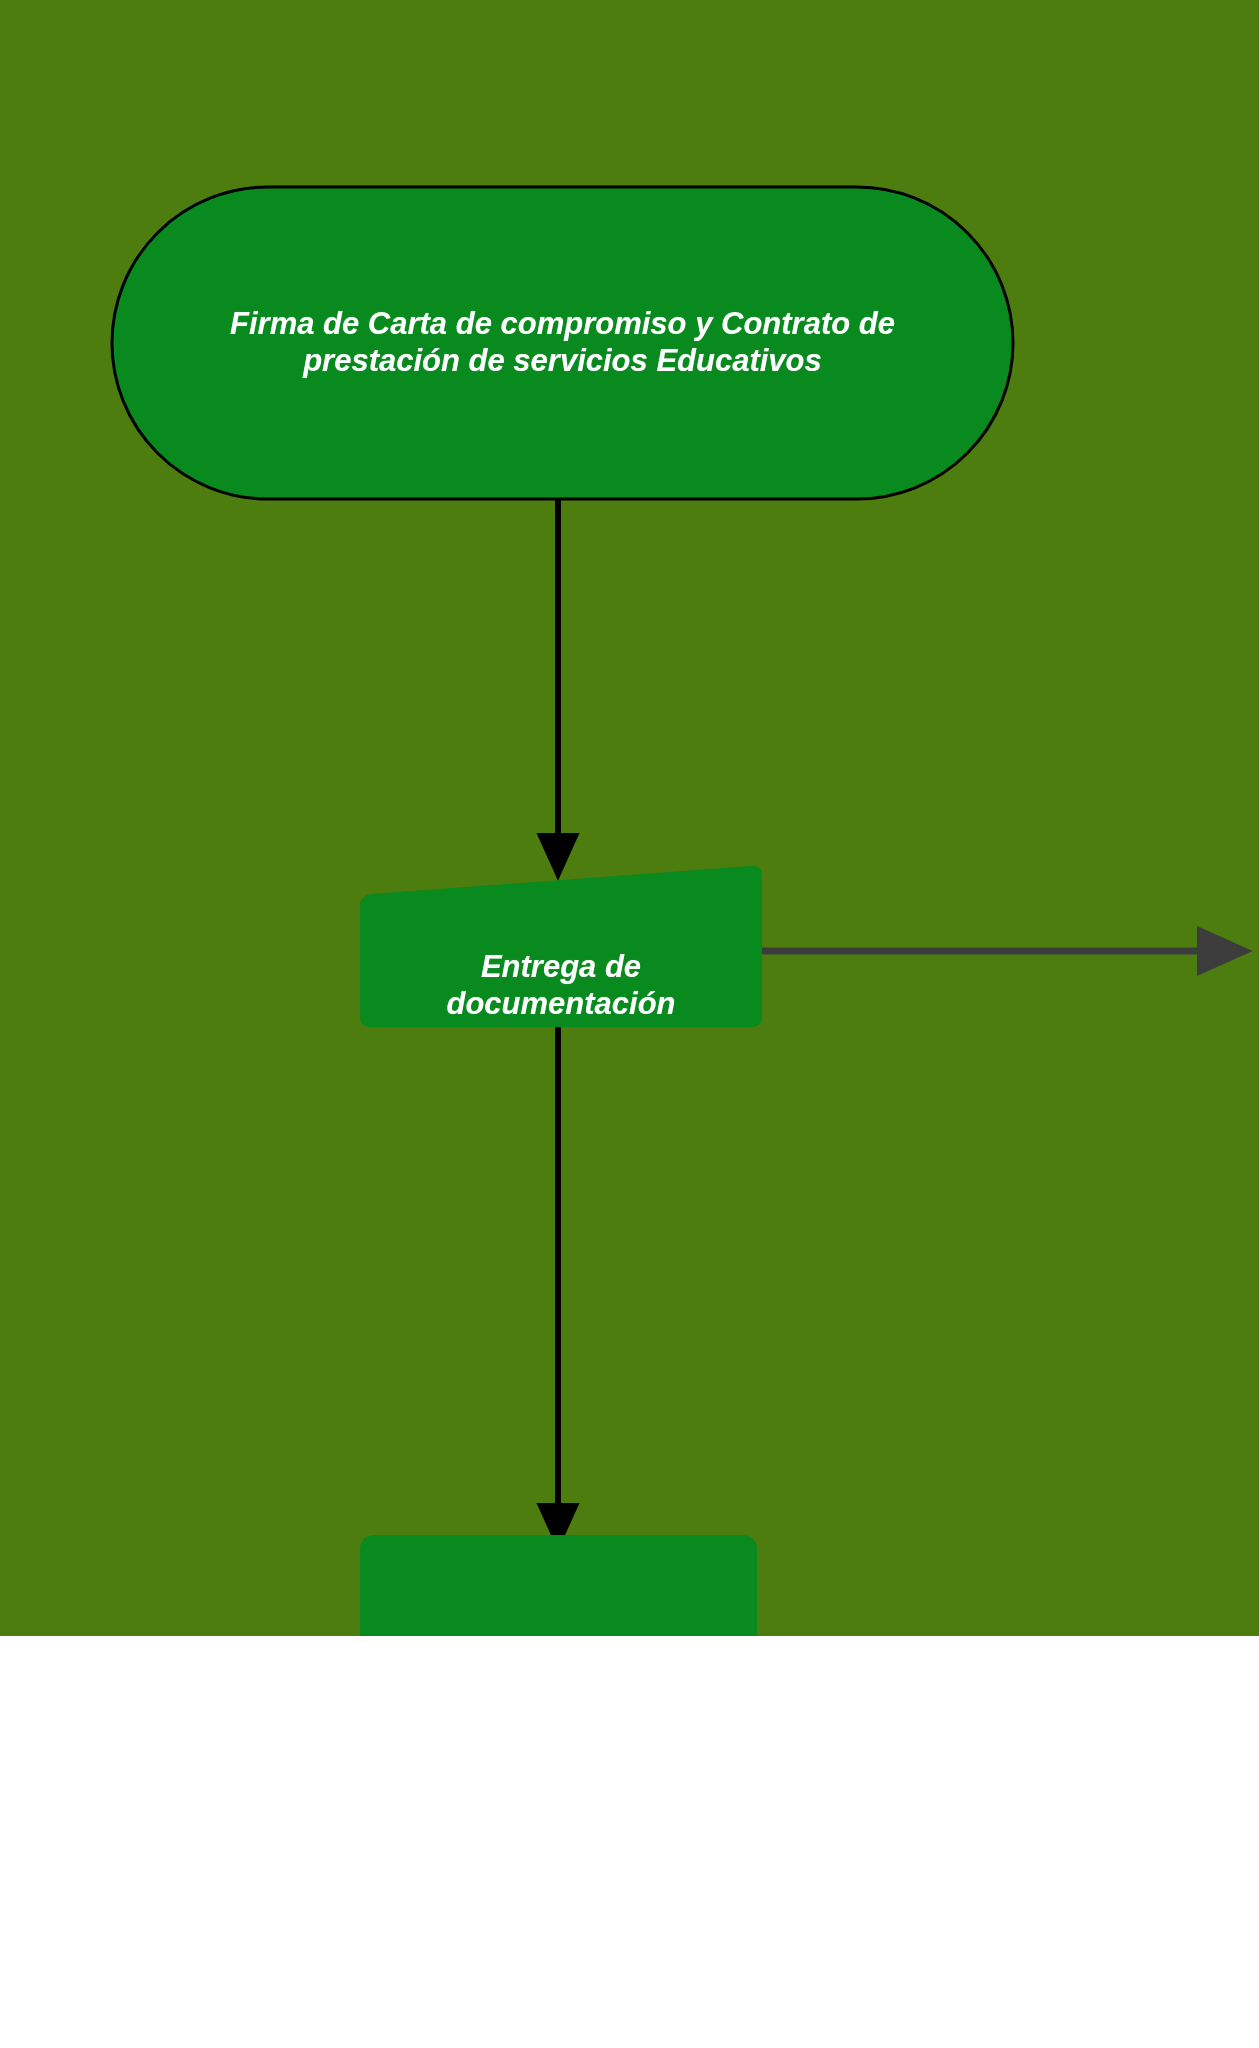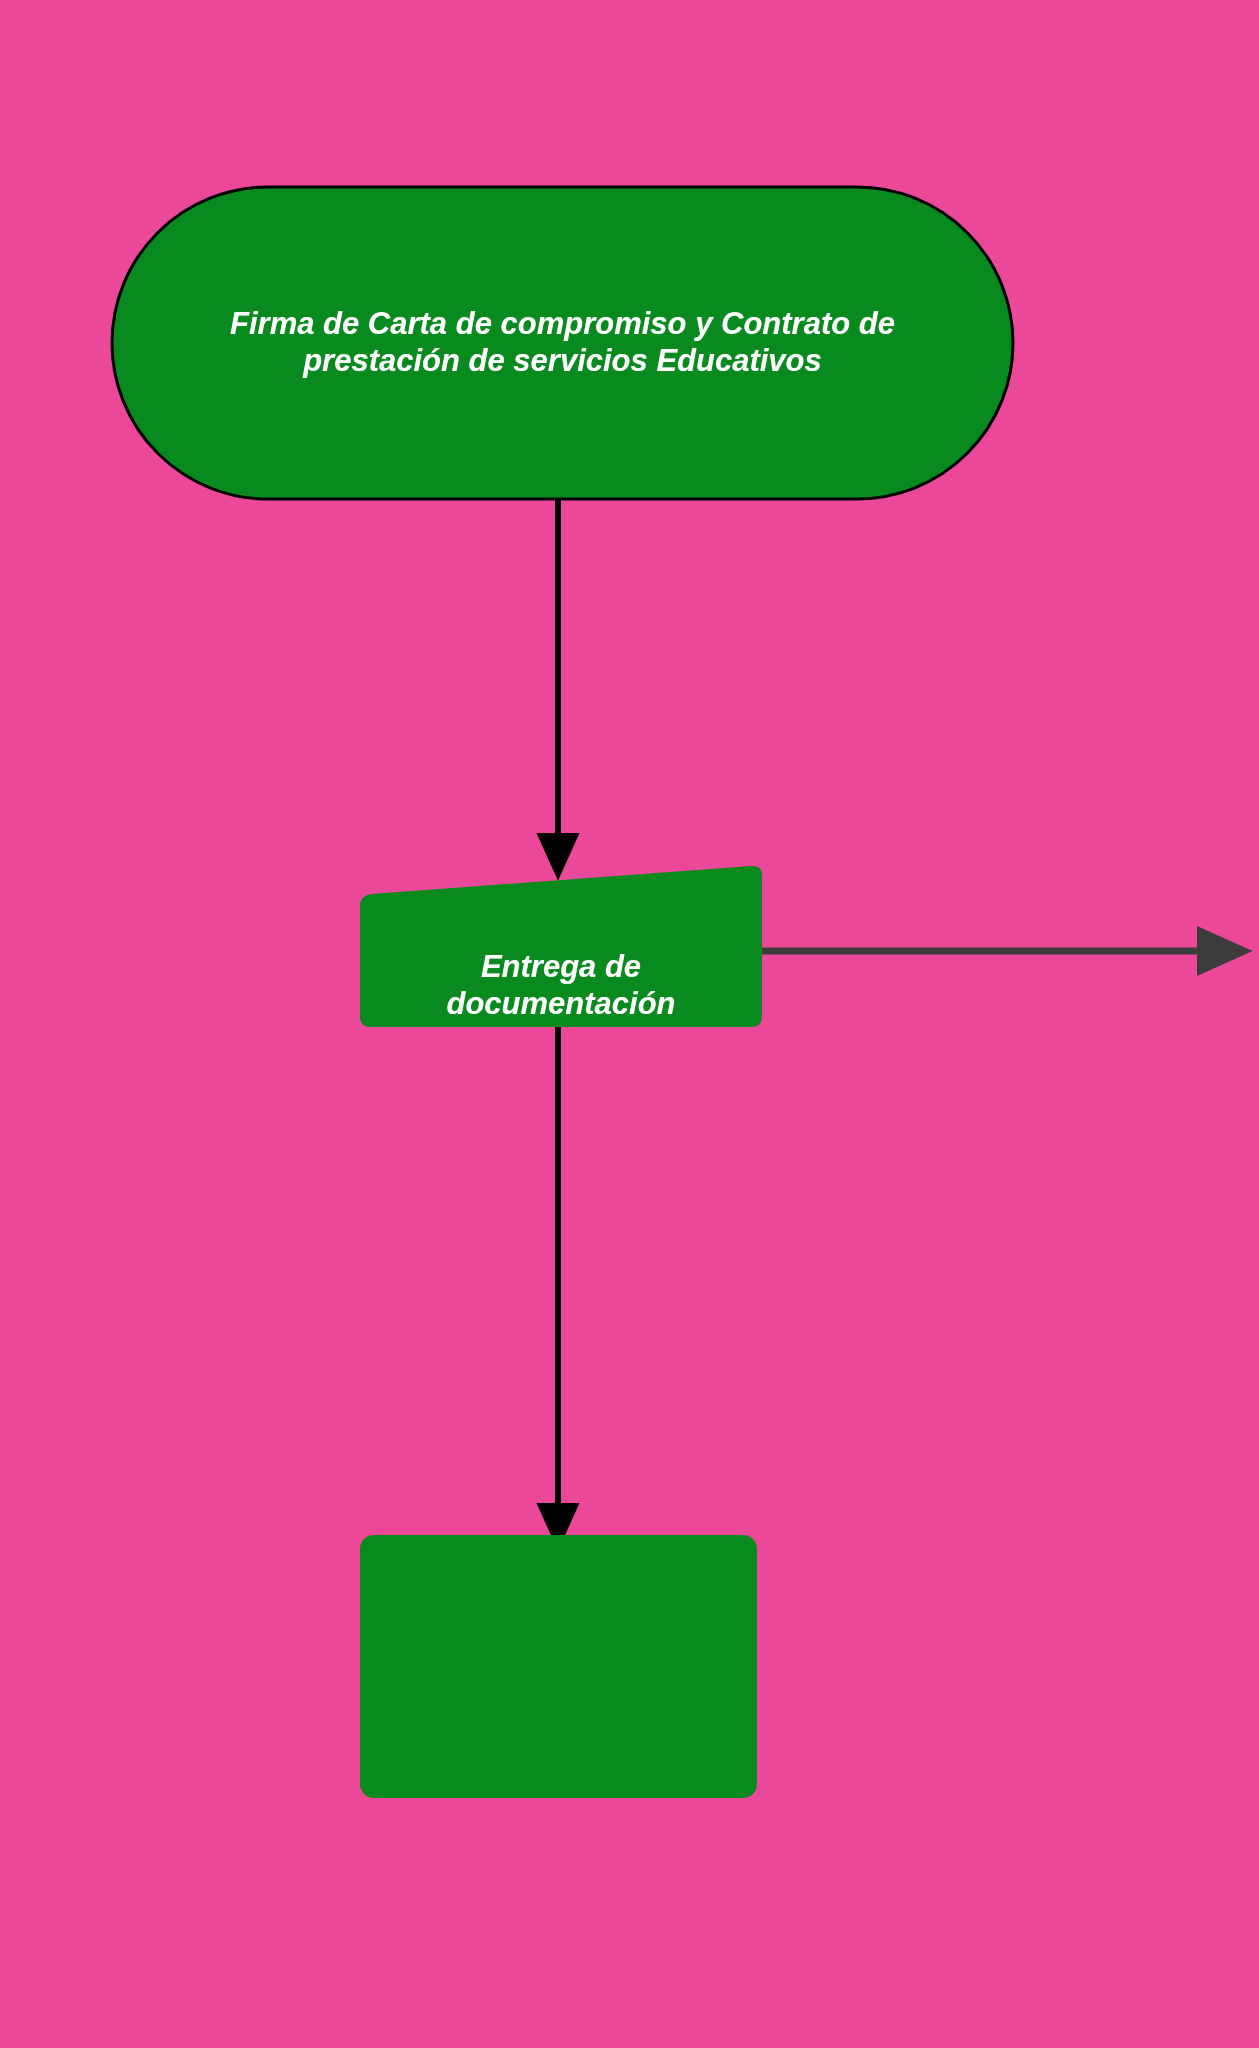--- a/index.html
+++ b/index.html
@@ -6,22 +6,22 @@
     margin: 0;
     padding: 0;
     background: #ffffff;
   }
   body {
     font-family: "Liberation Sans", sans-serif;
   }
   #canvas {
     position: relative;
     width: 1259px;
-    height: 2048px;
-    background: #ec4899;
+    height: 1636px;
+    background: #4d7c0f;
     overflow: hidden;
   }
   #flow-svg {
     position: absolute;
     left: 0;
     top: 0;
     width: 1259px;
     height: 2048px;
   }
   .node-label {

